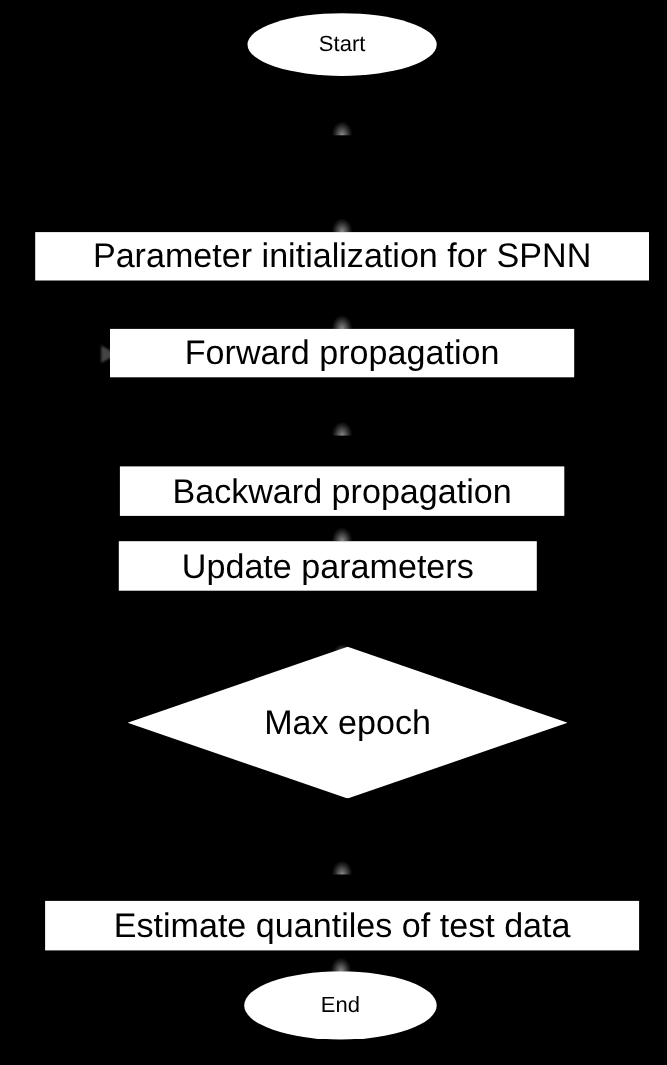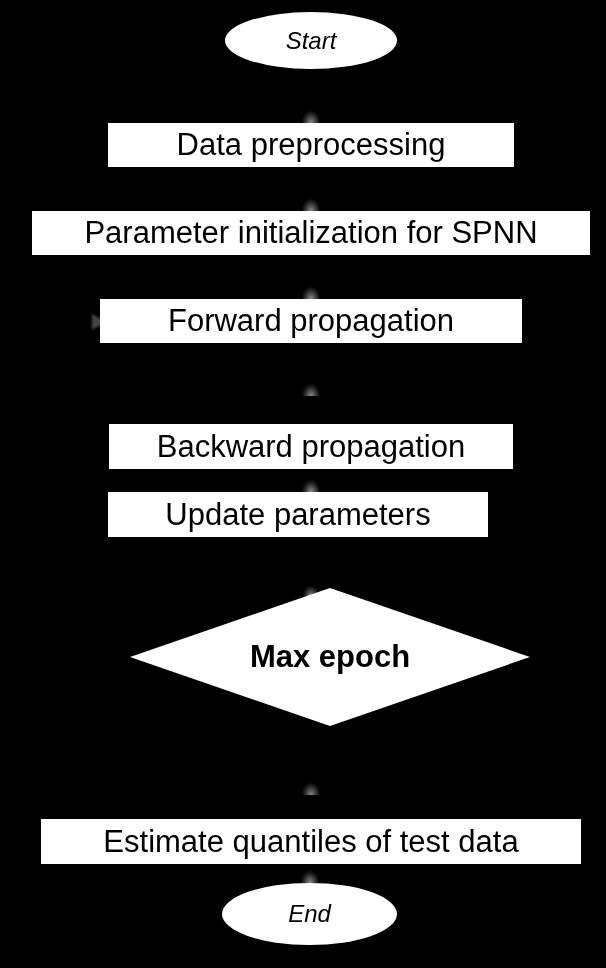--- a/index.html
+++ b/index.html
@@ -22,36 +22,35 @@
     display: flex;
     align-items: center;
     justify-content: center;
     text-align: center;
     font-size: 31px;
     line-height: 1.15;
     white-space: nowrap;
   }
   .terminator {
     border-radius: 50%;
-    font-size: 24px;
-    font-style: italic;
+    font-size: 20px;
   }
   .decision {
     clip-path: polygon(50% 0%, 100% 50%, 50% 100%, 0% 50%);
     white-space: normal;
     line-height: 40px;
   }
   
   #n-start    { left:225px; top:12px;  width:172px; height:57px;  }
   #n-prep     { left:108px; top:123px; width:406px; height:44px;  }
   #n-init     { left:32px;  top:211px; width:558px; height:44px;  }
   #n-forward  { left:100px; top:299px; width:422px; height:44px;text-align:right;  }
   #n-backward { left:109px; top:396px; width:404px; height:45px;margin-top:28px;  }
   #n-update   { left:108px; top:492px; width:380px; height:45px;  }
-  #n-decision { left:130px; top:588px; width:400px; height:138px;font-weight:bold; }
+  #n-decision { left:116px; top:588px; width:400px; height:138px; }
   #n-estimate { left:41px;  top:819px; width:540px; height:45px;  }
   #n-end      { left:222px; top:883px; width:175px; height:62px;  }
 
   
   .stub {
     position: absolute;
     width: 18px;
     height: 12px;
     background: radial-gradient(ellipse at 50% 100%, rgba(255,255,255,0.55) 0%, rgba(255,255,255,0.12) 55%, rgba(0,0,0,0) 75%);
     pointer-events: none;
@@ -81,23 +80,20 @@
 <body>
 
 <div id="canvas">
 
   <div id="n-start" class="node terminator">
     <span>Start</span>
   </div>
 
   <div class="stub stub-1"></div>
 
-  <div id="n-prep" class="node">
-    <span>Data preprocessing</span>
-  </div>
 
   <div class="stub stub-2"></div>
 
   <div id="n-init" class="node">
     <span>Parameter initialization for SPNN</span>
   </div>
 
   <div class="stub stub-3"></div>
   <div class="loop-arrowhead"></div>
 

